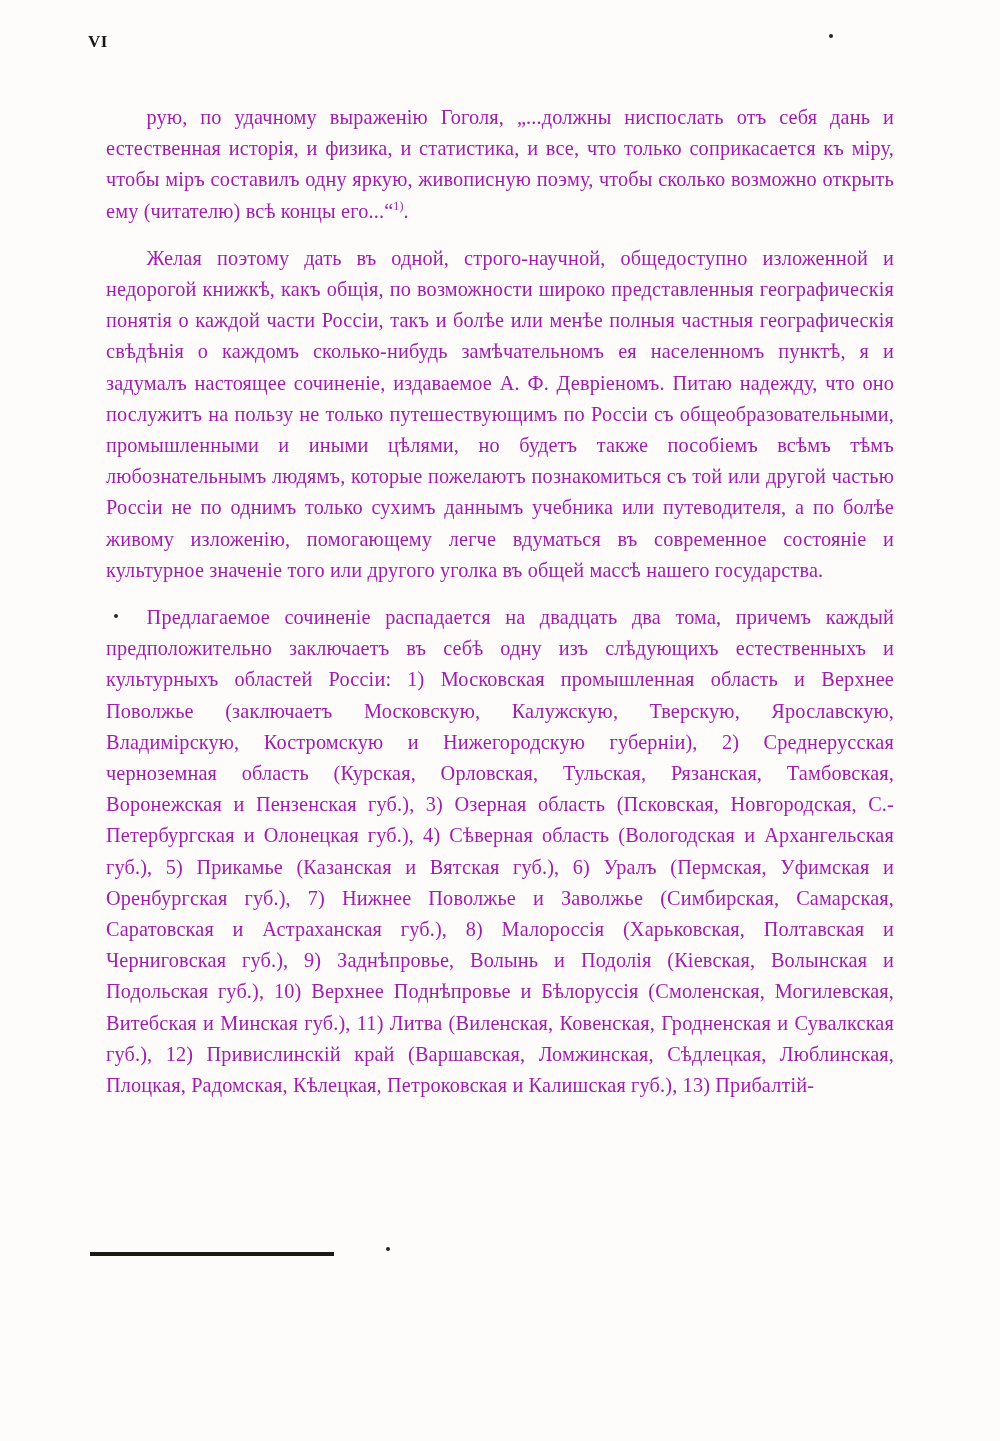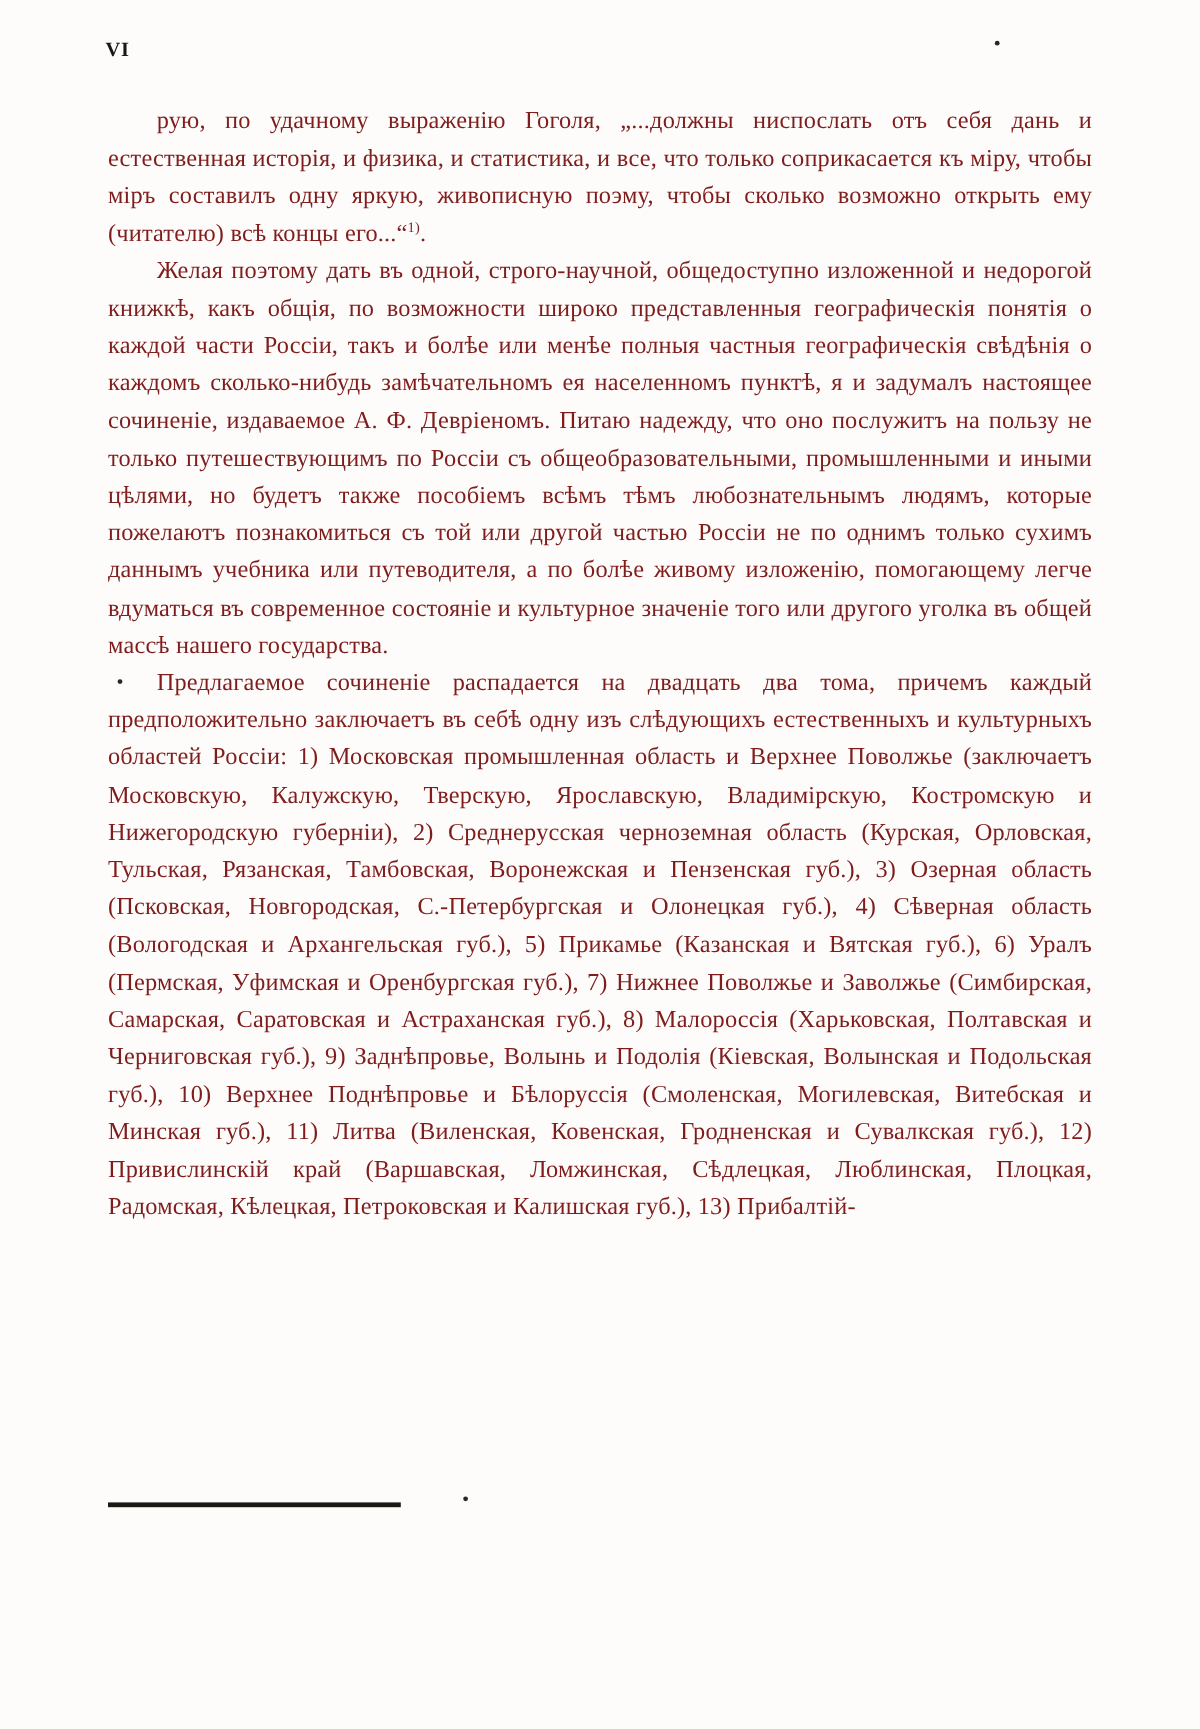--- a/index.html
+++ b/index.html
@@ -39,27 +39,27 @@
     border-radius: 50%;
     background: #2a2620;
   }
   .body-block {
     position: absolute;
     top: 86px;
     left: 90px;
     width: 820px;
   }
   p {
-    margin: 0;
+    margin: 16px;
     font-size: 20.3px;
     line-height: 31.2px;
     text-align: justify;
     text-justify: inter-word;
     letter-spacing: 0.15px;
-    color: #7f1d1d;
+    color: #a21caf;
   }
   p.indent {
     text-indent: 2.0em;
   }
   p.para-dot {
     position: relative;
   }
   .para-dot .lead-dot {
     position: absolute;
     left: 8px;

